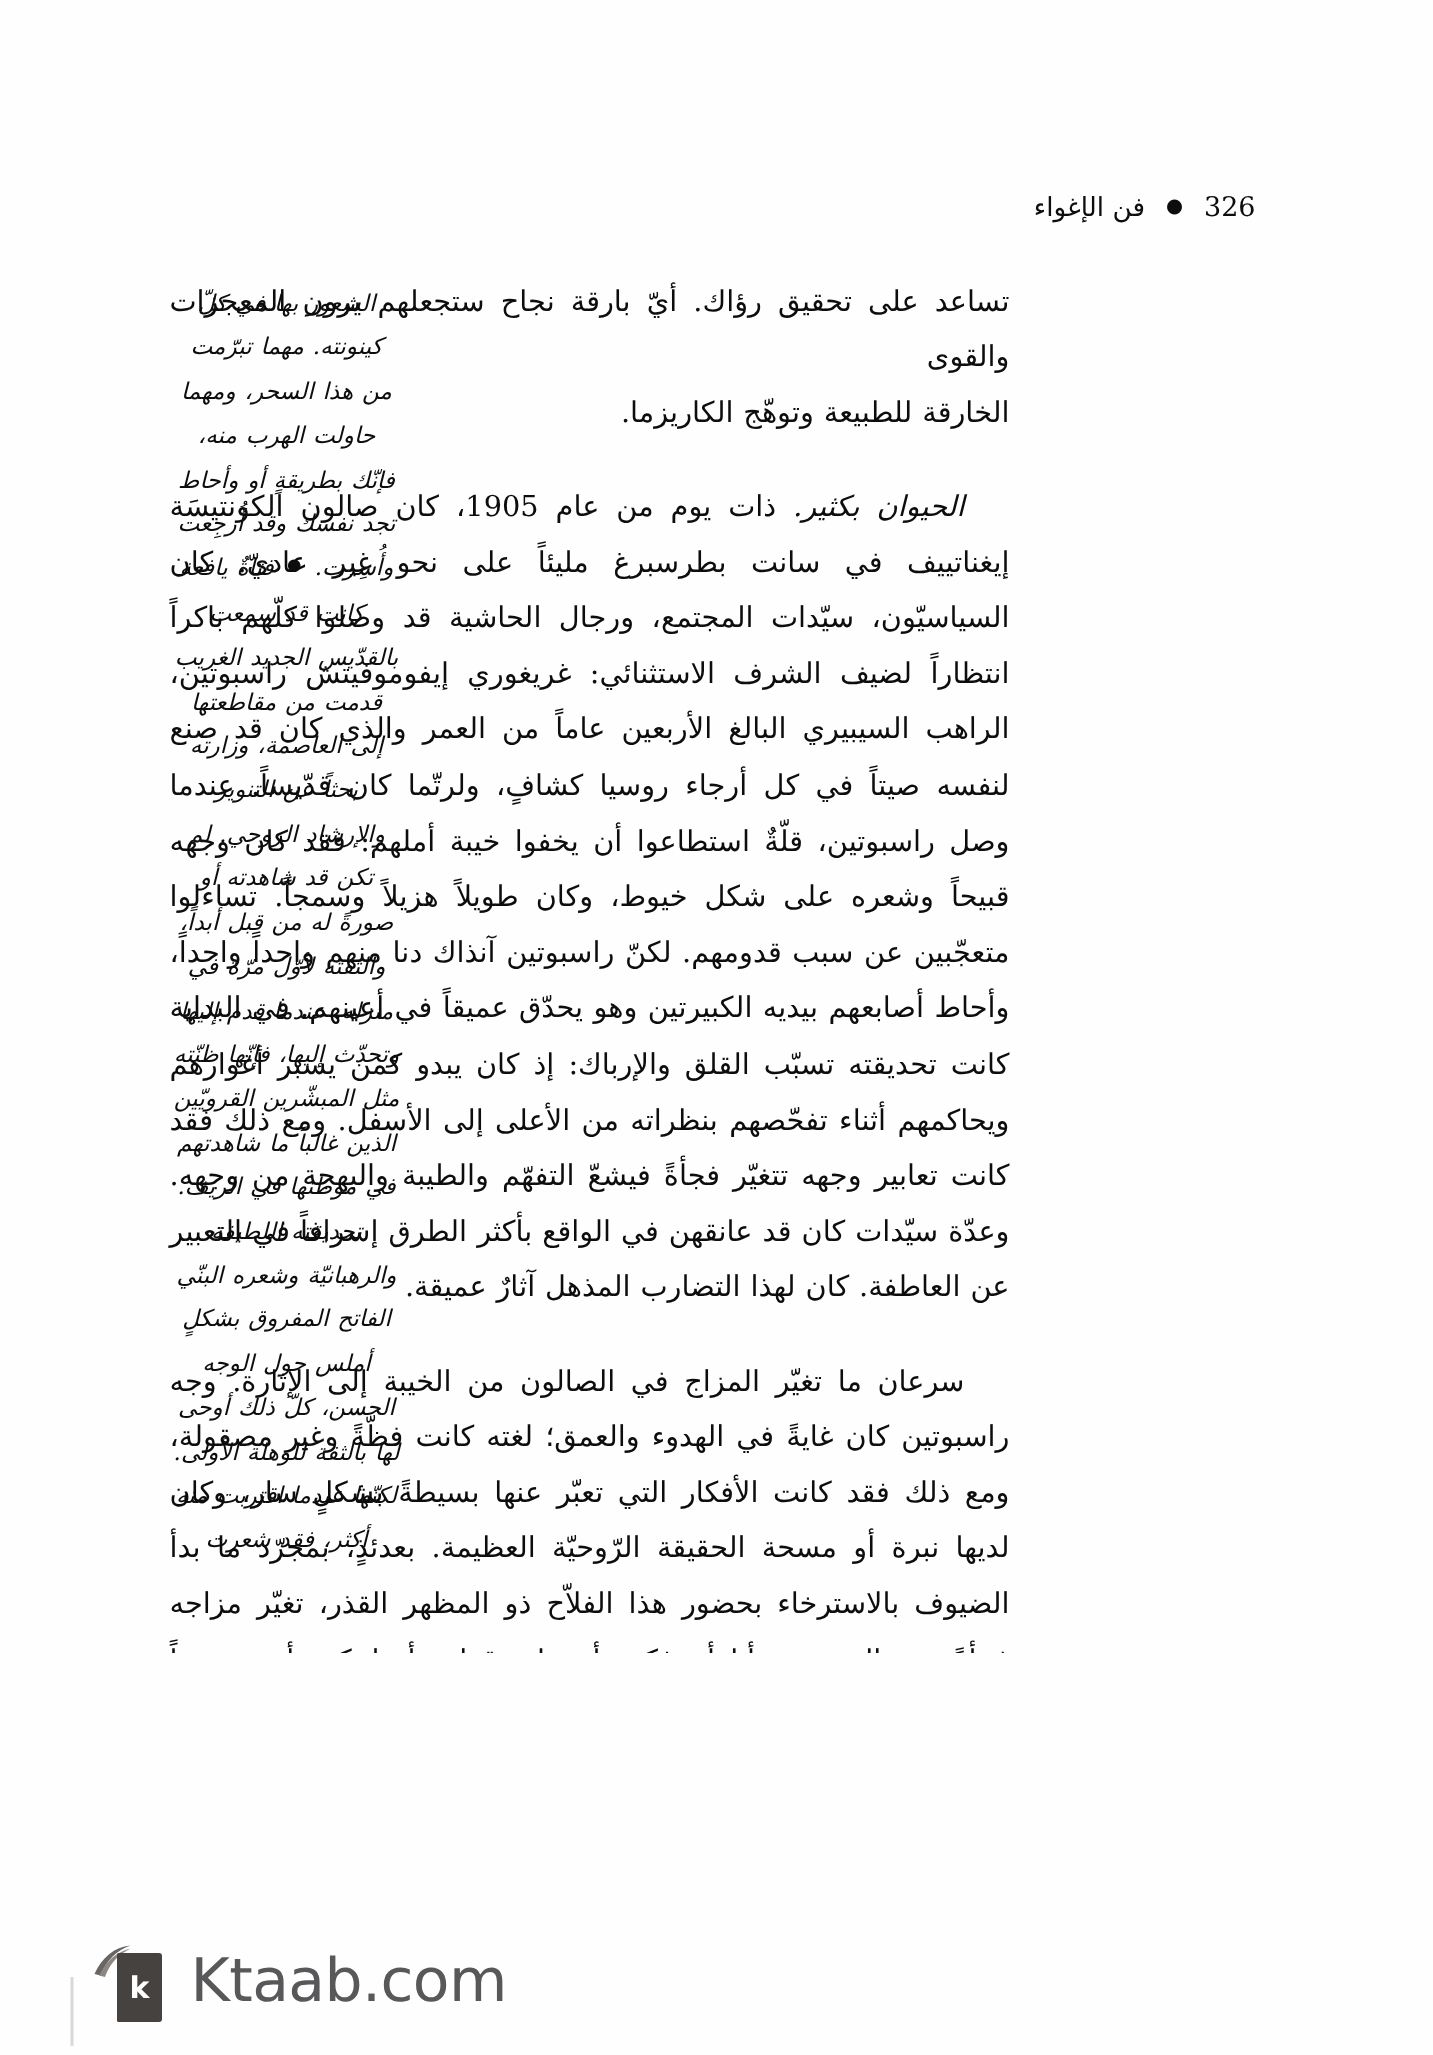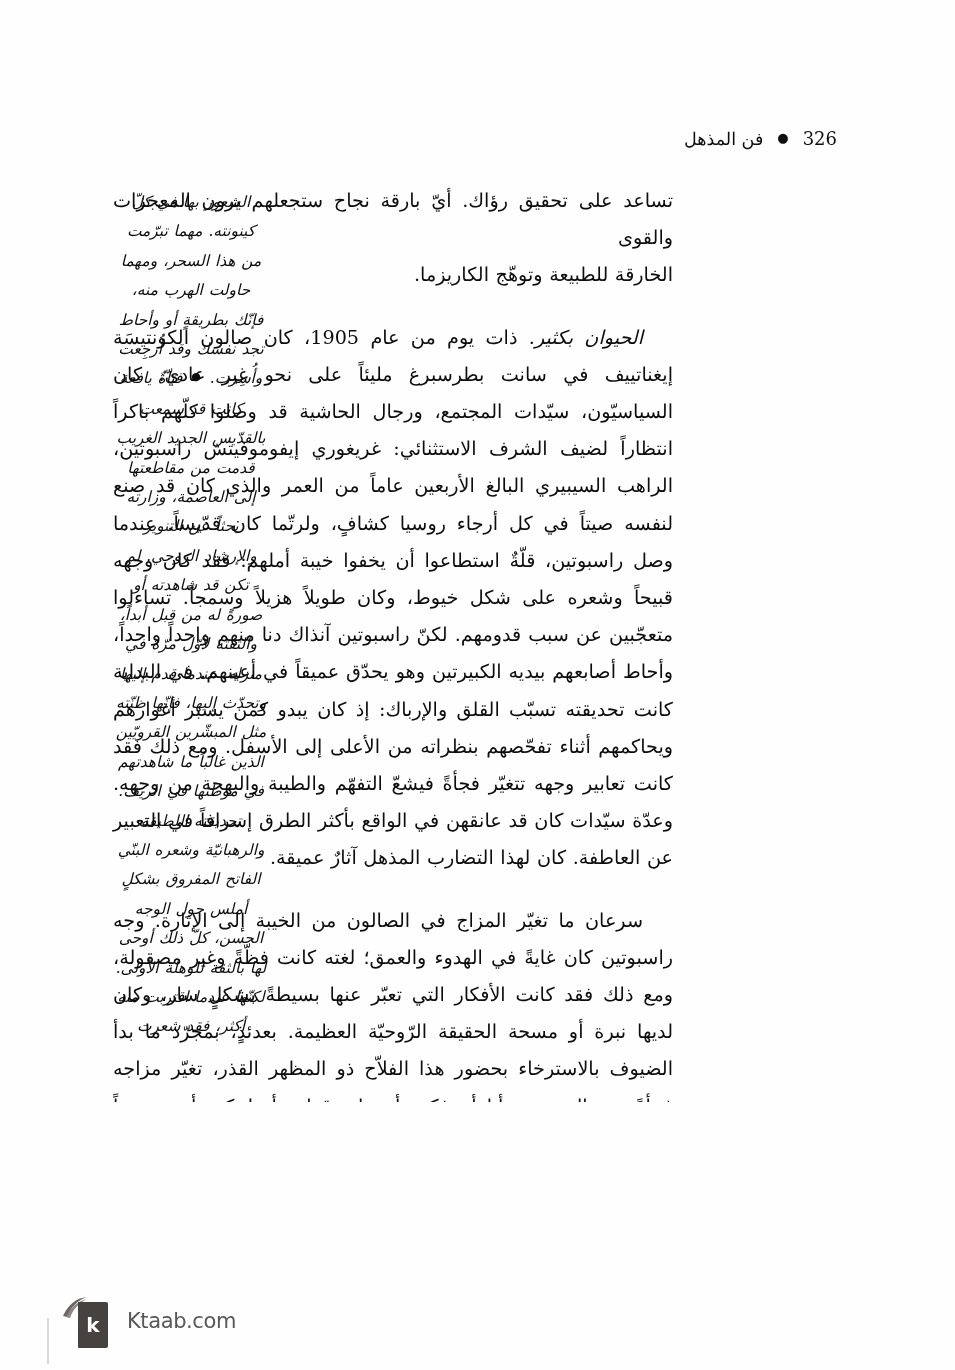--- a/index.html
+++ b/index.html
@@ -168,42 +168,42 @@
   .wm-mark .page-swoosh {
     position: absolute;
     left: 0;
     top: 6px;
     width: 26px;
     height: 22px;
   }
   .wm-text {
     color: #58585a;
     font-family: "DejaVu Sans", "Liberation Sans", sans-serif;
-    font-size: 21px;
+    font-size: 40px;
     letter-spacing: -0.4px;
     white-space: nowrap;
   }
   .wm-edge {
     position: absolute;
     left: 47px;
     bottom: 6px;
     width: 2px;
     height: 46px;
     background: #d8d8d8;
   }
 </style>
 </head>
 <body>
 
 <div class="page">
 
   <div class="running-head">
     <span class="page-number">326</span>
     <span class="dot">●</span>
-    <span class="book-title">فن المذهل</span>
+    <span class="book-title">فن الإغواء</span>
   </div>
 
   <div class="main-column">
 
     <p class="para para-one">
       <span>تساعد على تحقيق رؤاك. أيّ بارقة نجاح ستجعلهم يرون المعجزات والقوى</span>
       <span class="tail">الخارقة للطبيعة وتوهّج الكاريزما.</span>
     </p>
 
     <p class="para indent">

